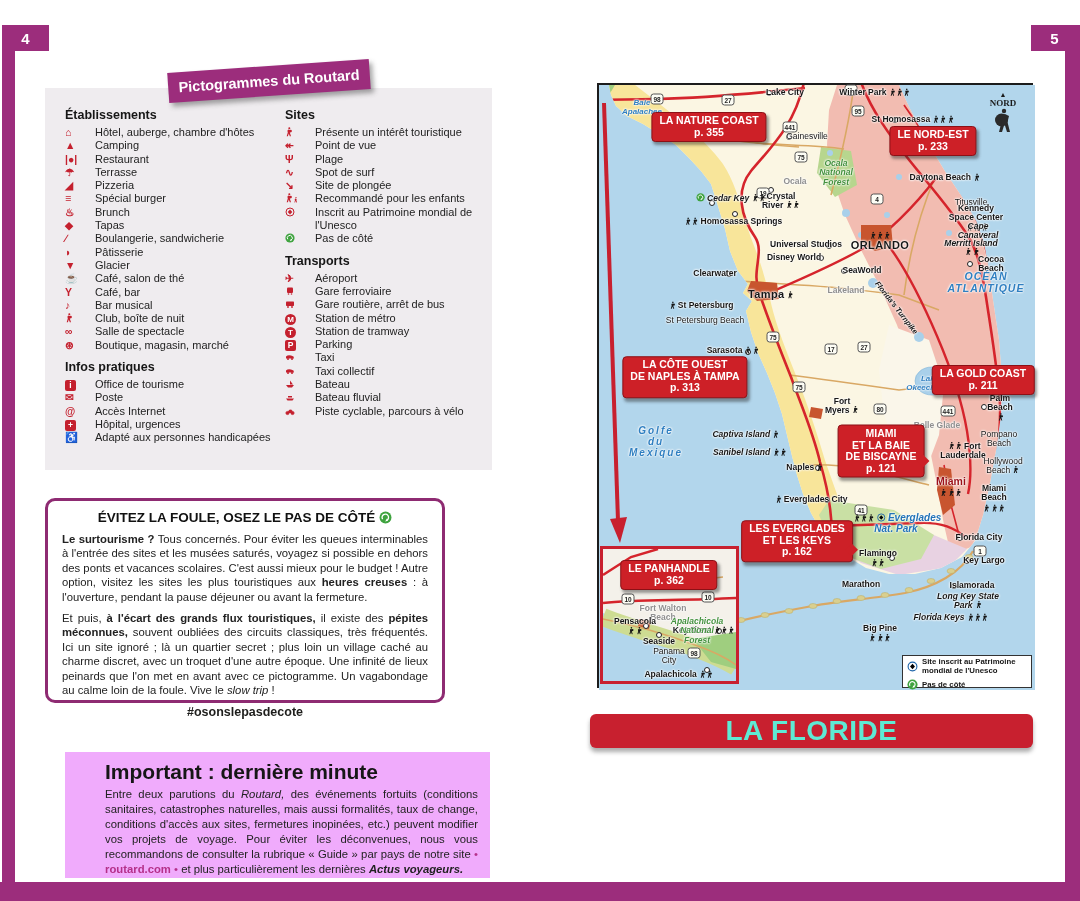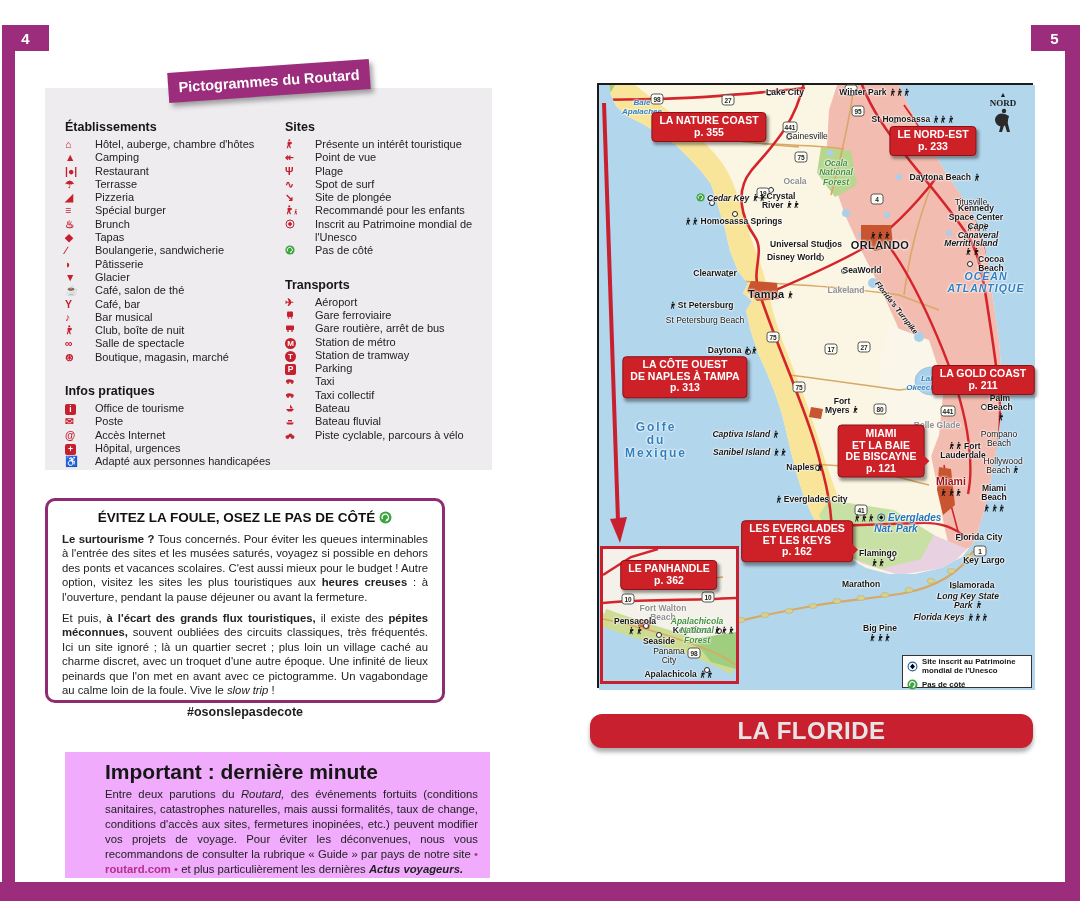--- a/index.html
+++ b/index.html
@@ -16,21 +16,21 @@
   .banner{position:absolute;left:168px;top:66px;width:202px;height:30px;background:#9c2d7c;
           transform:rotate(-4deg);color:#fff;font-weight:bold;font-size:14.5px;
           display:flex;align-items:center;justify-content:center;
           box-shadow:3px 4px 5px rgba(60,60,60,.45);z-index:5;}
 
   
   .panel{position:absolute;left:45px;top:88px;width:447px;height:382px;background:#efecef;}
   .pcol{position:absolute;top:12px;}
   .pcol.c1{left:20px;width:212px;}
   .pcol.c2{left:240px;width:200px;}
-  .sect-h{font-weight:bold;font-size:12.5px;margin:20px 0 4px 0;color:#161616;}
+  .sect-h{font-weight:bold;font-size:12.5px;margin:8px 0 4px 0;color:#161616;}
   .prow{display:flex;align-items:flex-start;min-height:13.3px;}
   .prow .ic{flex:0 0 30px;color:#c4202e;font-size:10.5px;line-height:13px;font-weight:bold;}
   .prow .lab{font-size:11px;line-height:13.3px;color:#222;}
   .ic svg{height:10px;fill:currentColor;vertical-align:-1px;}
   .boxletter{display:inline-flex;width:11px;height:11px;background:#c4202e;color:#fff;
              font-size:8.5px;font-weight:bold;align-items:center;justify-content:center;border-radius:2px;}
   .cirletter{display:inline-flex;width:11px;height:11px;background:#c4202e;color:#fff;
              font-size:8px;font-weight:bold;align-items:center;justify-content:center;border-radius:50%;}
 
   
@@ -56,21 +56,21 @@
   .inset svg{position:absolute;left:0;top:0;}
   .dot{position:absolute;width:6px;height:6px;background:#fff;border:1.4px solid #222;
        border-radius:50%;transform:translate(-50%,-50%);z-index:2;}
   .lbl{position:absolute;transform:translate(-50%,-50%);white-space:pre-line;text-align:center;
        font-size:8.5px;font-weight:bold;color:#161616;line-height:1.1;z-index:3;
        text-shadow:0 0 2px #fff,0 0 2px #fff,0 0 3px #fff;}
   .lbl.n{font-weight:normal;}
   .lbl.g{color:#8f8f8f;}
   .lbl.big{font-size:11px;letter-spacing:.4px;}
   .lbl.miami{font-size:10.5px;color:#9c1118;}
-  .lbl.w{color:#2f7fc1;font-size:12px;letter-spacing:2px;}
+  .lbl.w{color:#2f7fc1;font-style:italic;font-size:10px;letter-spacing:2px;}
   .lbl.w2{color:#2f7fc1;font-style:italic;font-size:8px;}
   .lbl.wc{color:#2f7fc1;font-style:italic;font-size:10.5px;letter-spacing:1px;}
   .lbl.wb{color:#2273b8;font-style:italic;font-size:10px;}
   .lbl.gr{color:#44923f;font-style:italic;font-size:8.5px;}
   .lbl.ib{font-style:italic;}
   .lbl.tp{font-size:7.5px;font-style:italic;white-space:nowrap;}
   .pictos{display:inline-flex;margin-left:2px;vertical-align:-1px;}
   .pictos svg{height:8px;fill:#161616;margin:0 .5px;}
   .pictos.blk{display:flex;justify-content:center;margin:1px 0 0 0;}
   .lbl .mic svg{height:9px;vertical-align:-1px;margin-right:2px;}
@@ -88,21 +88,21 @@
   .compass .arr{font-size:7px;line-height:7px;}
   .compass .nord{font-weight:bold;font-size:9px;font-family:"Liberation Serif",serif;}
   .compass svg{height:26px;}
   .maplegend{position:absolute;left:303px;top:570px;width:130px;height:33px;background:#fff;
              border:1px solid #333;z-index:4;padding:2px 4px;}
   .mlrow{display:flex;align-items:center;gap:4px;}
   .mlrow .mic svg{height:11px;}
   .mlrow .mltxt{font-size:7.8px;line-height:8.6px;font-weight:bold;white-space:pre-line;color:#161616;}
 
   .floride{position:absolute;left:590px;top:714px;width:443px;height:34px;background:#c8202f;
-           border-radius:12px;color:#e5e5e5;font-weight:bold;font-size:24px;letter-spacing:.5px;
+           border-radius:6px;color:#5eead4;font-weight:bold;font-size:28px;letter-spacing:.5px;
            display:flex;align-items:center;justify-content:center;
            box-shadow:0 4px 4px rgba(50,50,50,.4);}
 </style>
 </head>
 <body>
 
 <div class="strip" style="left:2px;top:25px;width:13px;height:857px;"></div>
 <div class="strip" style="left:1065px;top:25px;width:15px;height:857px;"></div>
 <div class="strip" style="left:0;top:882px;width:1080px;height:19px;"></div>
 <div class="pagenum" style="left:2px;top:25px;width:47px;height:26px;">
@@ -586,21 +586,21 @@
             </svg></span></span></div>
       <div class="lbl g" style="left: 247px; top: 206px;"><span><span>Lakeland</span></span></div>
       <div class="lbl tp" style="left: 297px; top: 223px; transform: translate(-50%, -50%) rotate(52deg);"><span><span>Florida's Turnpike</span></span></div>
       <div class="lbl b" style="left: 101px; top: 221px;"><span><span class="pictos" style="margin-right: 2px;"><svg viewBox="0 0 16 20">
               <circle cx="8.6" cy="2.6" r="2"></circle>
               <circle cx="11.2" cy="8.2" r="2.6"></circle>
               <path d="M6.5 5.2 L10.5 6.5 9.8 11.5 12 18.5 9.6 18.5 7.6 12.8 5.8 18.5 3.4 18.5 5.6 11 4.8 7.5 Z"></path>
             </svg></span><span>St Petersburg</span></span></div>
       <div class="lbl n" style="left: 106px; top: 236px;"><span><span>St Petersburg Beach</span></span></div>
       <div class="dot" style="left: 149px; top: 267px;"></div>
-      <div class="lbl b" style="left: 134px; top: 266px;"><span><span>Daytona</span><span class="pictos"><svg viewBox="0 0 16 20">
+      <div class="lbl b" style="left: 134px; top: 266px;"><span><span>Sarasota</span><span class="pictos"><svg viewBox="0 0 16 20">
               <circle cx="8.6" cy="2.6" r="2"></circle>
               <circle cx="11.2" cy="8.2" r="2.6"></circle>
               <path d="M6.5 5.2 L10.5 6.5 9.8 11.5 12 18.5 9.6 18.5 7.6 12.8 5.8 18.5 3.4 18.5 5.6 11 4.8 7.5 Z"></path>
             </svg><svg viewBox="0 0 16 20">
               <circle cx="8.6" cy="2.6" r="2"></circle>
               <circle cx="11.2" cy="8.2" r="2.6"></circle>
               <path d="M6.5 5.2 L10.5 6.5 9.8 11.5 12 18.5 9.6 18.5 7.6 12.8 5.8 18.5 3.4 18.5 5.6 11 4.8 7.5 Z"></path>
             </svg></span></span></div>
       <div class="lbl w2" style="left: 331px; top: 299px;"><span><span>Lake
 Okeechobee</span></span></div>

